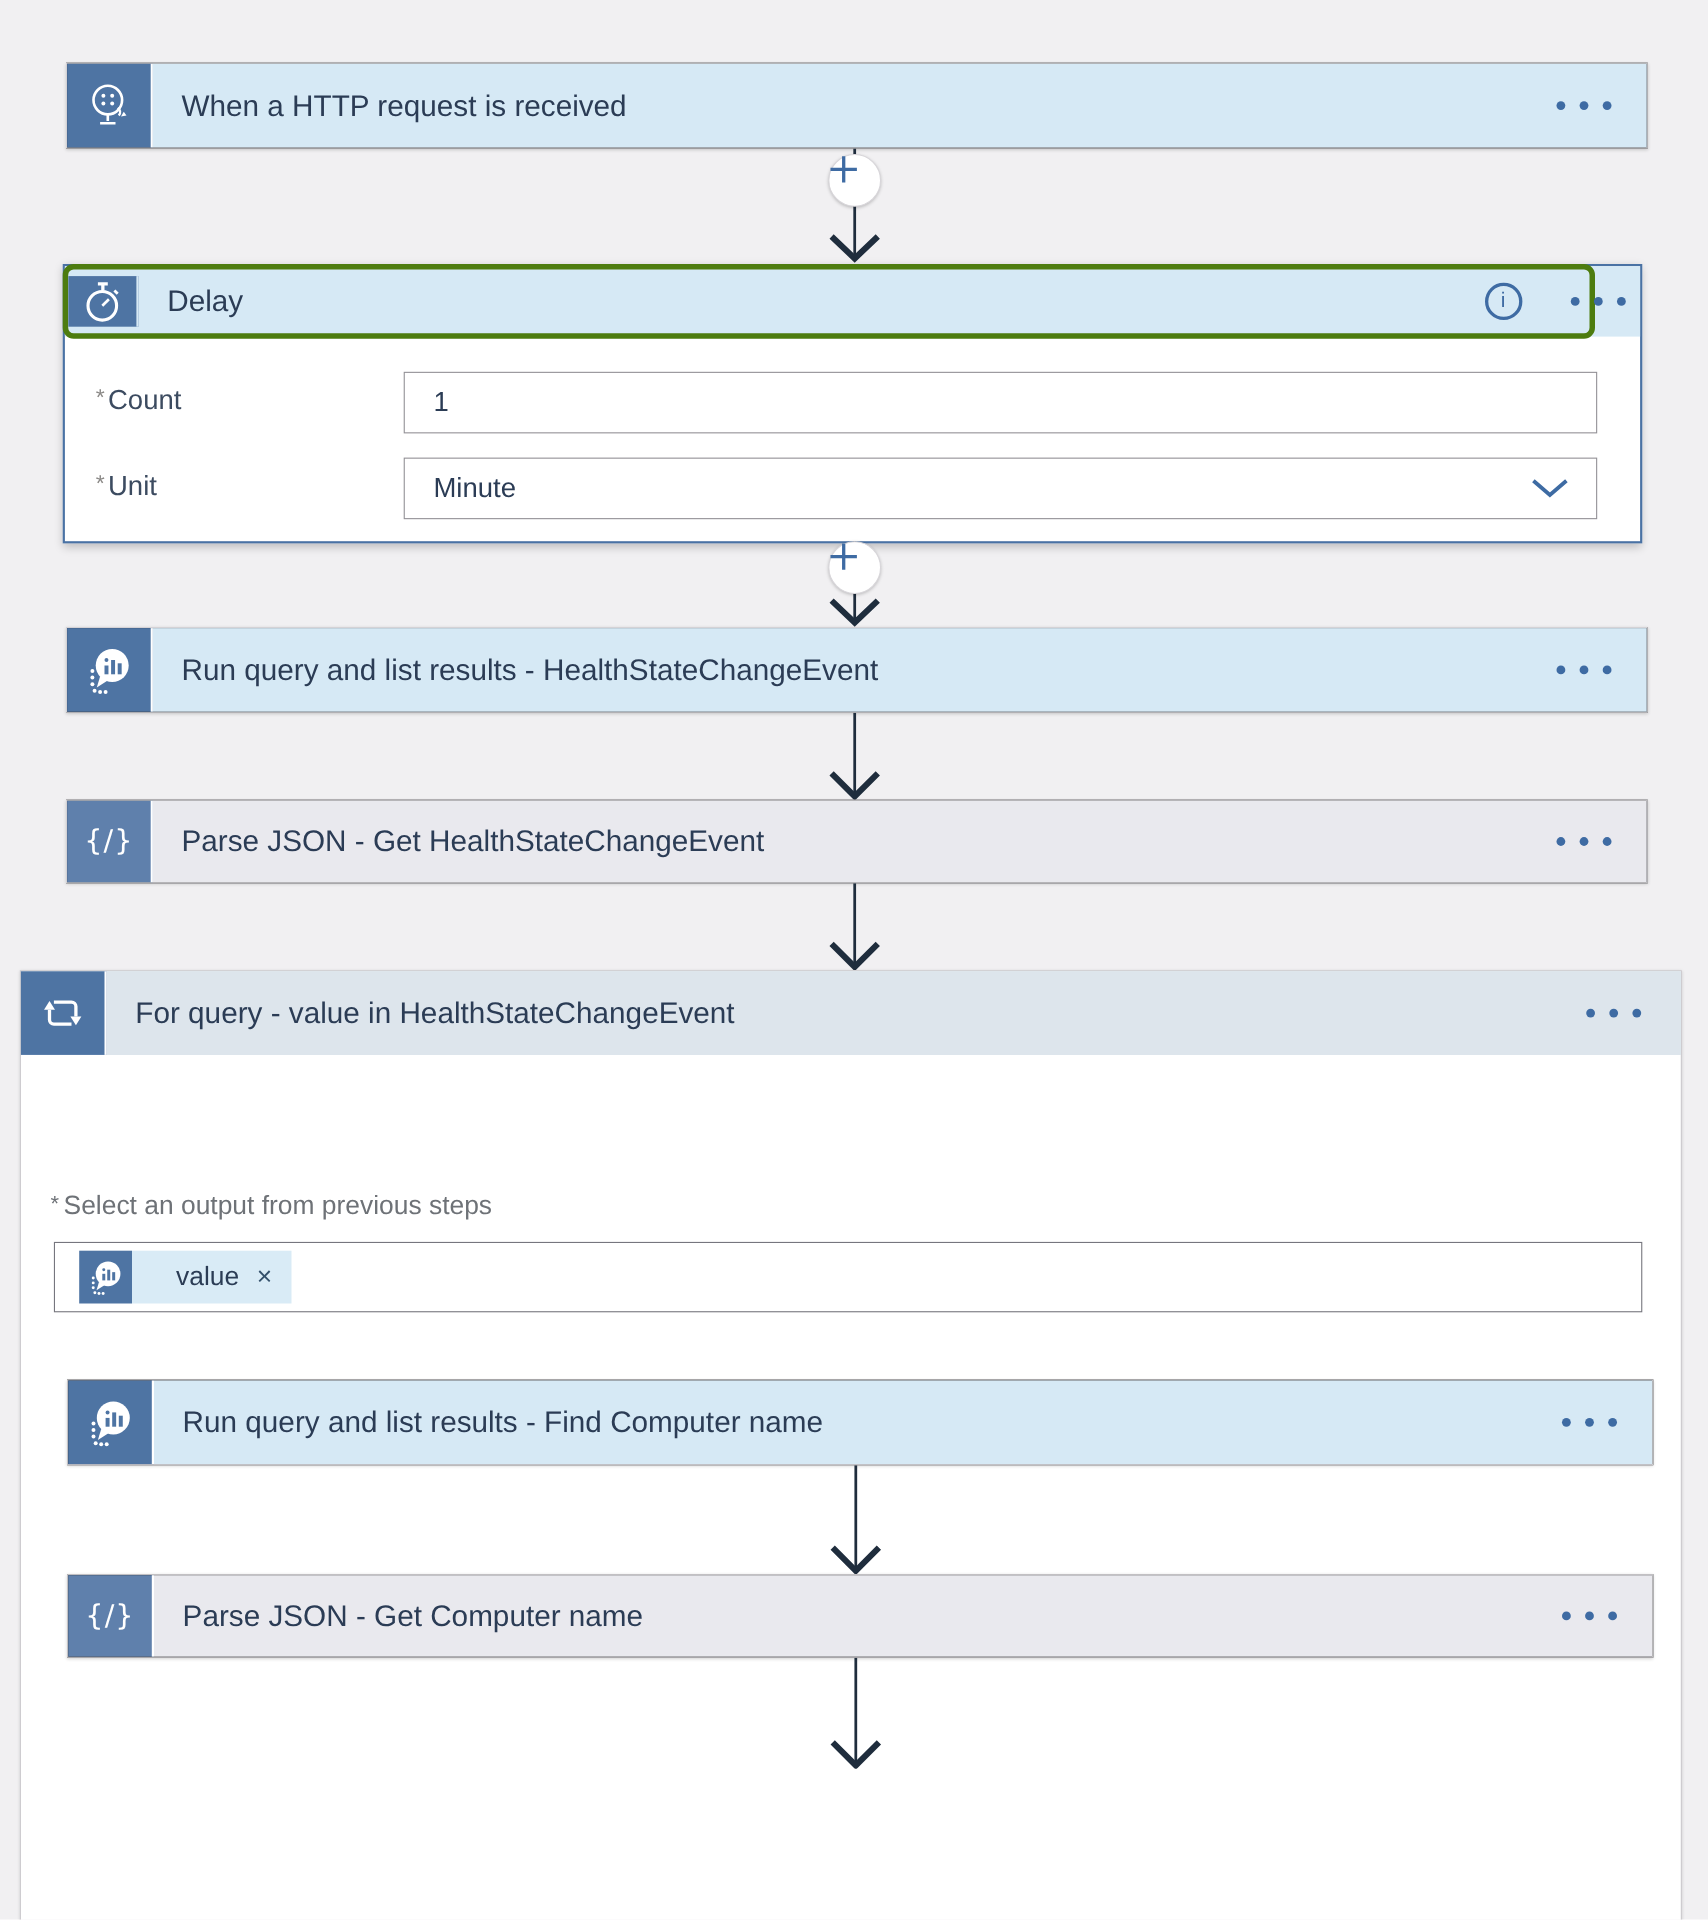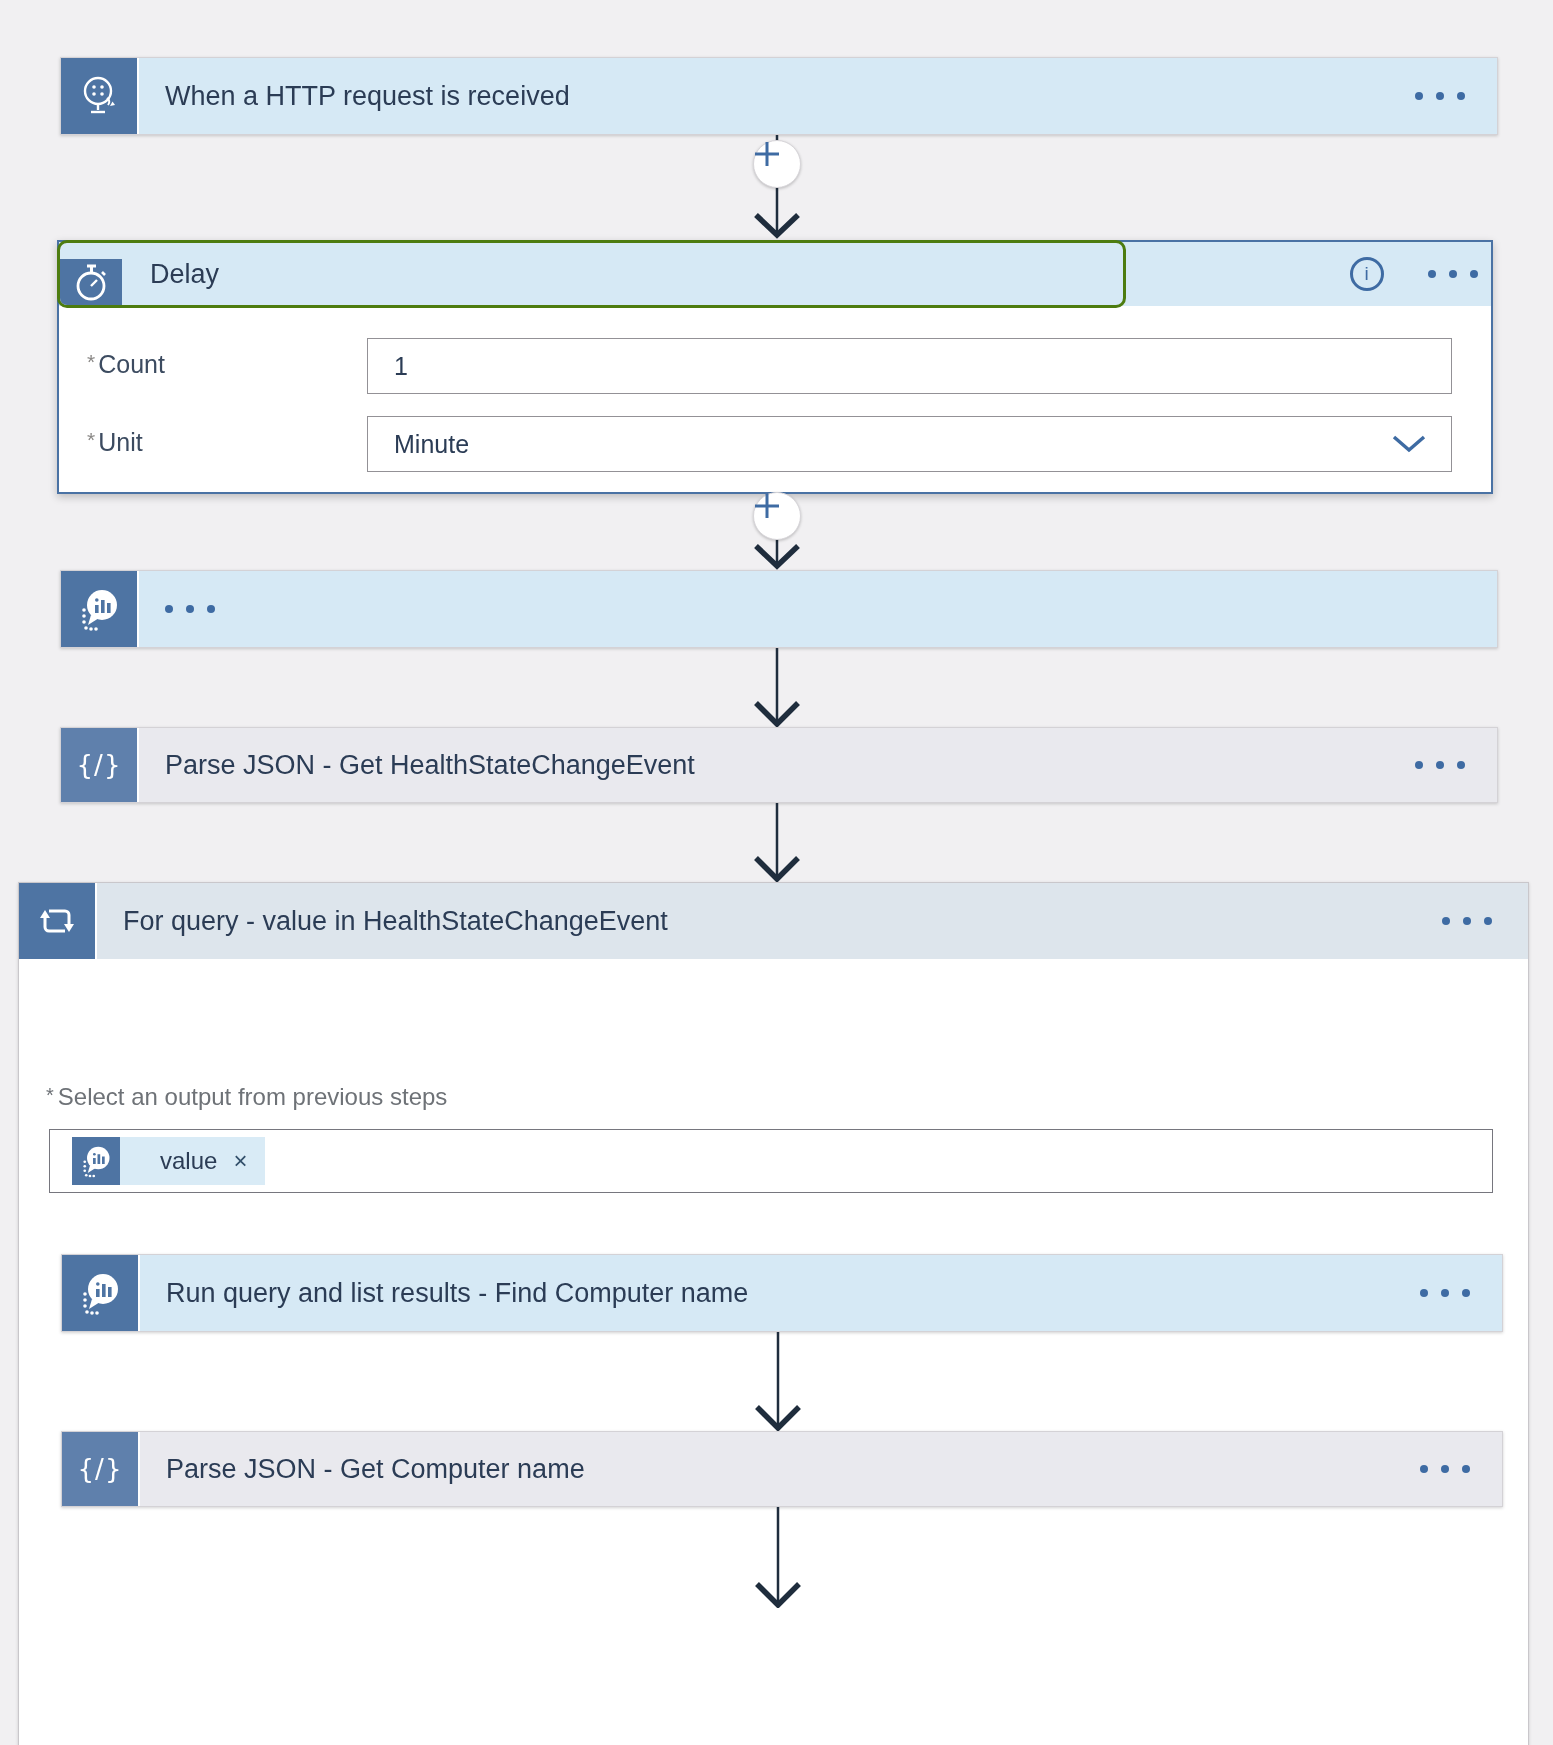--- a/index.html
+++ b/index.html
@@ -35,23 +35,23 @@
     display:flex;align-items:center;justify-content:center;cursor:pointer;
   }
 
   
   .delay{
     position:absolute;left:57px;top:240px;width:1432px;height:250px;
     background:#fff;border:2px solid #4a72a4;box-shadow:0 3px 8px rgba(0,0,0,.22);
   }
   .delay-hdr-bg{position:absolute;left:0;top:0;right:0;height:64px;background:#d6e9f5}
   .delay-sel{
-    position:absolute;left:-2px;top:-2px;width:1069px;height:68px;
-    border:3px solid #4d7c0f;border-radius:10px;background:#d6e9f5;
-    display:flex;align-items:flex-end;overflow:hidden;box-sizing:border-box;
+    position:absolute;left:-2px;top:-2px;width:1393px;height:68px;
+    border:5px solid #4d7c0f;border-radius:10px;background:#d6e9f5;
+    display:flex;align-items:center;overflow:hidden;box-sizing:border-box;
   }
   .delay-sel .icon-sq{flex:0 0 62px;border-right:2px solid #d6e9f5}
   .delay-sel .title{align-self:center;margin-left:26px}
   .delay-hdr-right{
     position:absolute;left:1277px;right:0;top:0;height:64px;
     display:flex;align-items:center;justify-content:center;gap:44px;
   }
   .info-circle{
     width:34px;height:34px;border-radius:50%;border:3px solid #3e6ba3;
     color:#3e6ba3;font-size:19px;display:flex;align-items:center;justify-content:center;
@@ -197,20 +197,21 @@
       <circle cx="21.8" cy="15" r="1.8" fill="#4e74a3"></circle>
       <circle cx="9" cy="25" r="1.8" fill="#fff"></circle>
         <circle cx="9" cy="31" r="1.8" fill="#fff"></circle>
         <circle cx="9" cy="37" r="1.8" fill="#fff"></circle>
       <circle cx="11" cy="43" r="1.8" fill="#fff"></circle>
         <circle cx="16" cy="44" r="1.8" fill="#fff"></circle>
         <circle cx="21" cy="44" r="1.8" fill="#fff"></circle>
     </svg>
   </div>
   <div class="hdr hdr-blue">
+    <span class="title">Run query and list results - HealthStateChangeEvent</span>
     <span class="dots">
         <i></i>
         <i></i>
         <i></i>
       </span>
   </div>
 </div>
 
 <svg class="flow-arrow" style="left:749px;top:648px" width="56" height="79">
   <line x1="28" y1="0" x2="28" y2="74" stroke="#1f2d3d" stroke-width="2.5"></line>

